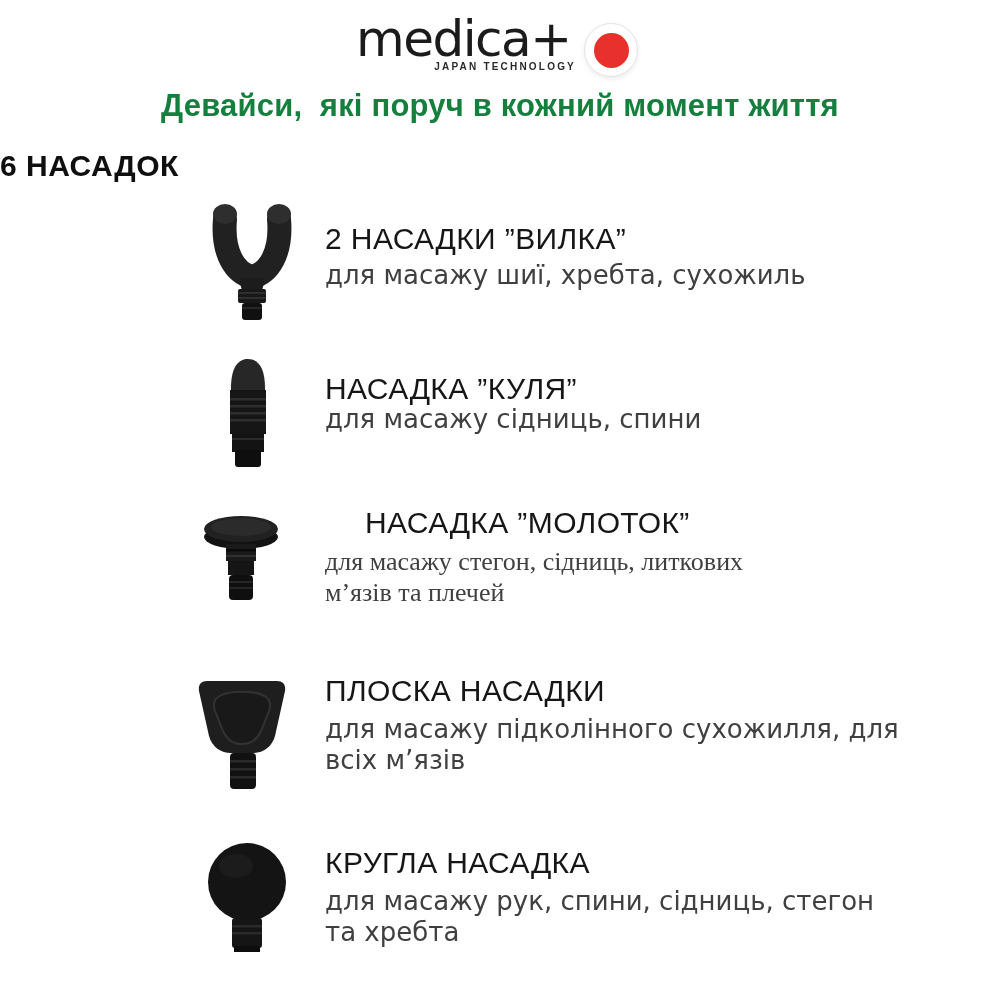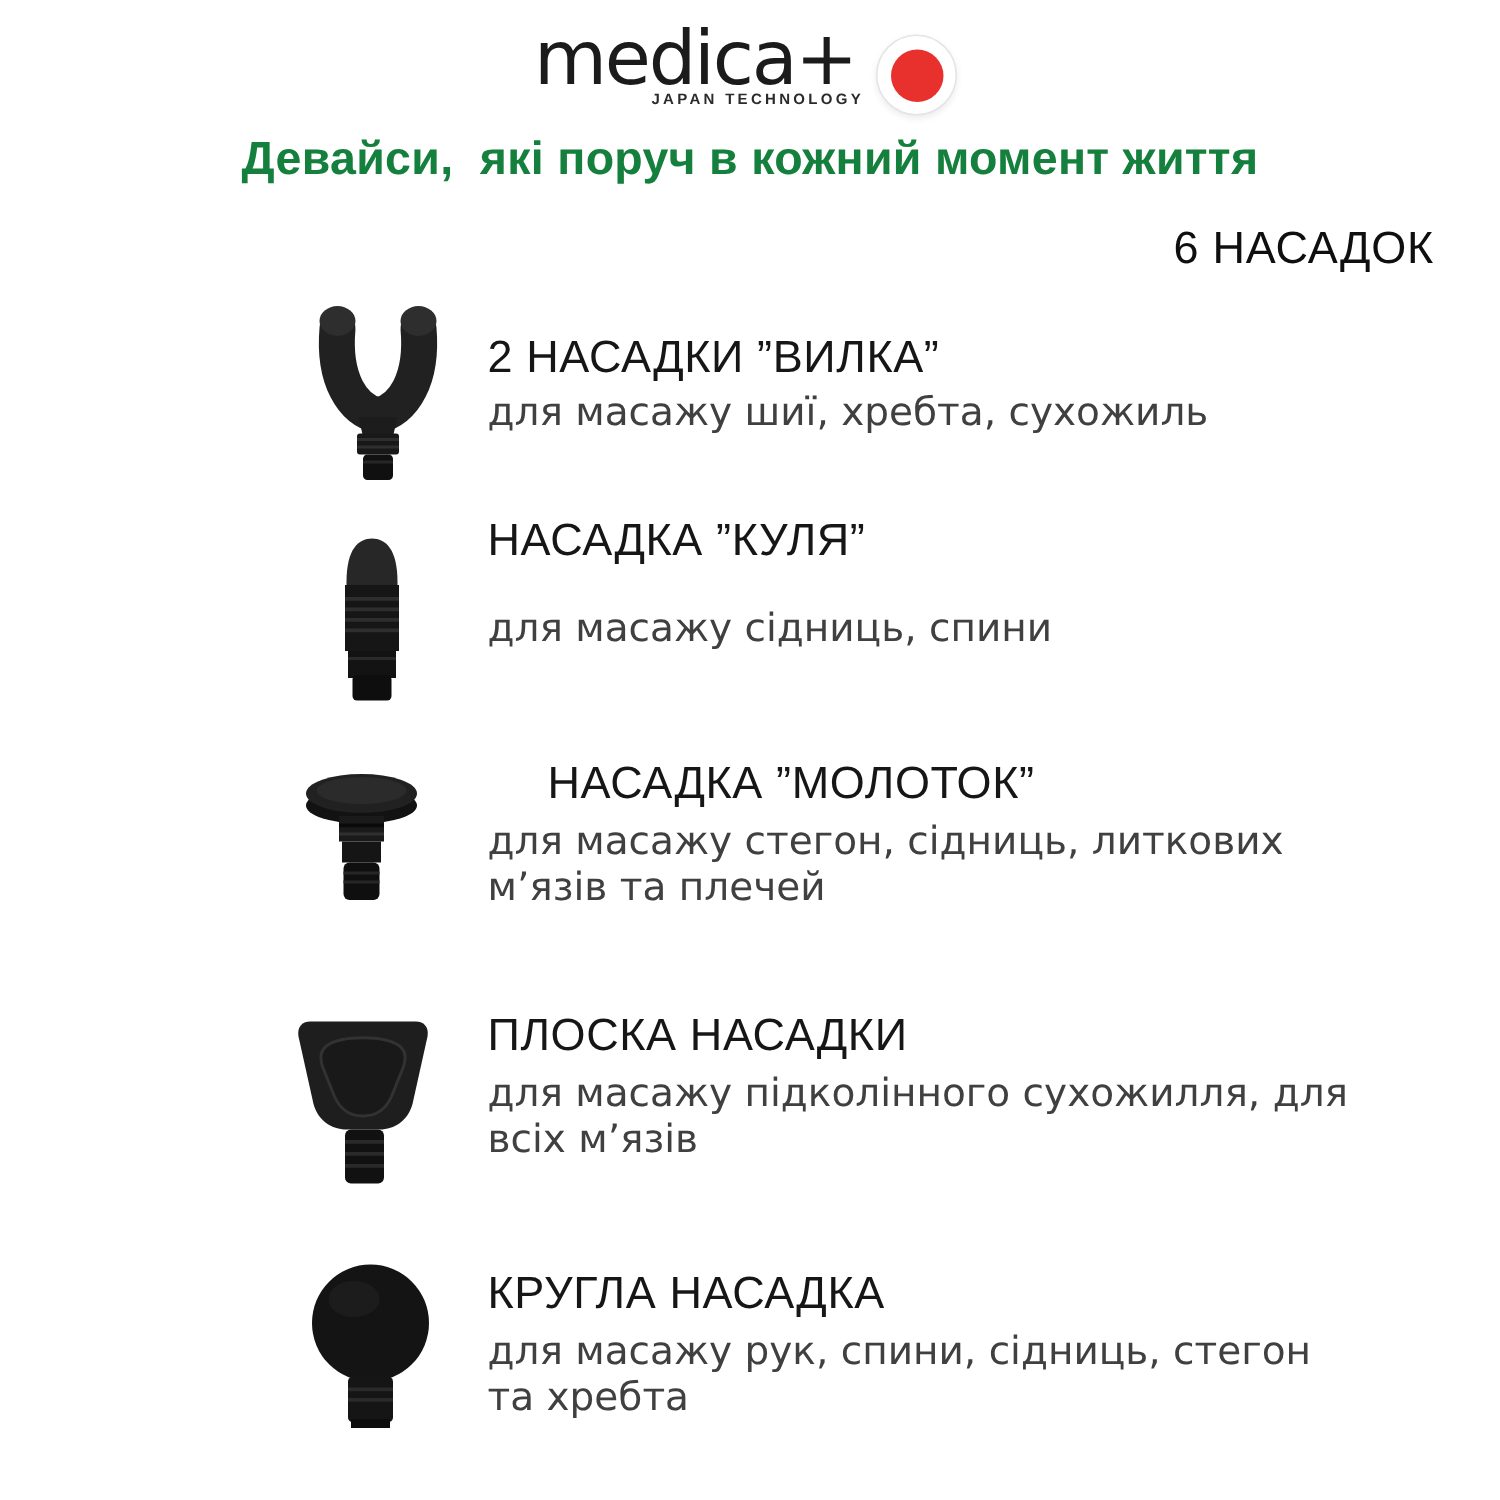--- a/index.html
+++ b/index.html
@@ -34,22 +34,22 @@
     margin: -17.5px 0 0 -17.5px; border-radius: 50%; background: #e8312c;
   }
 
   
   .tagline {
     position: absolute; left: 0; top: 88px; width: 1000px; text-align: center;
     font-size: 31px; font-weight: 700; color: #15803d; letter-spacing: 0.2px;
     white-space: pre;
   }
   .subheading {
-    position: absolute; left: 0; top: 149px; width: 956px; text-align: right;
-    font-size: 30px; font-weight: 400; color: #0f0f0f; letter-spacing: 0.5px;
+    position: absolute; left: 0; top: 149px; width: 956px; text-align: left;
+    font-size: 30px; font-weight: 700; color: #0f0f0f; letter-spacing: 0.5px;
   }
 
   
   .fig { position: absolute; }
   #fig-1 { left: 204px; top: 193px; }
   #fig-2 { left: 226px; top: 356px; }
   #fig-3 { left: 202px; top: 514px; }
   #fig-4 { left: 196px; top: 676px; }
   #fig-5 { left: 206px; top: 842px; }
 
@@ -60,22 +60,22 @@
   }
   .item-desc {
     position: absolute; left: 325px;
     font-family: "DejaVu Sans", sans-serif;
     font-size: 26px; font-weight: 400; color: #404040; line-height: 31px;
     white-space: nowrap;
   }
   .desc-line { display: block; }
 
   #title-1 { top: 222px; }  #desc-1 { top: 260px; }
-  #title-2 { top: 344px; }  #desc-2 { top: 404px; }
-  #title-3 { top: 506px; margin-left: 40px; }  #desc-3 { top: 546px; }
+  #title-2 { top: 372px; }  #desc-2 { top: 404px; }
+  #title-3 { top: 506px; margin-left: 40px; }  #desc-3 { top: 546px; font-family: Liberation Serif, serif; }
   #title-4 { top: 674px; }  #desc-4 { top: 714px; }
   #title-5 { top: 846px; }  #desc-5 { top: 886px; }
 </style>
 </head>
 <body>
 
 <div class="page">
 
   <div class="logo-wrap">
     <div class="logo-text">medica+</div>

